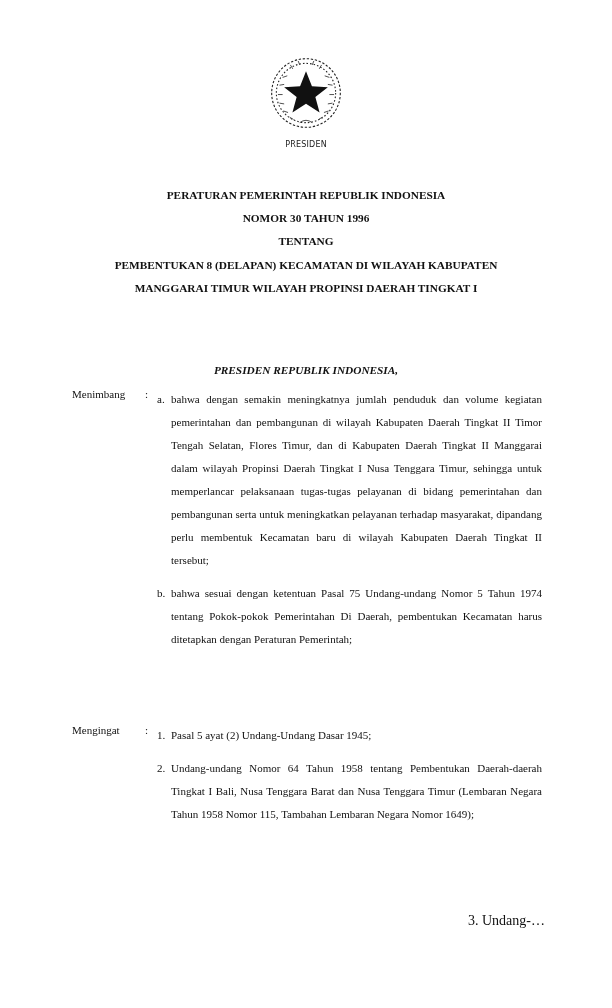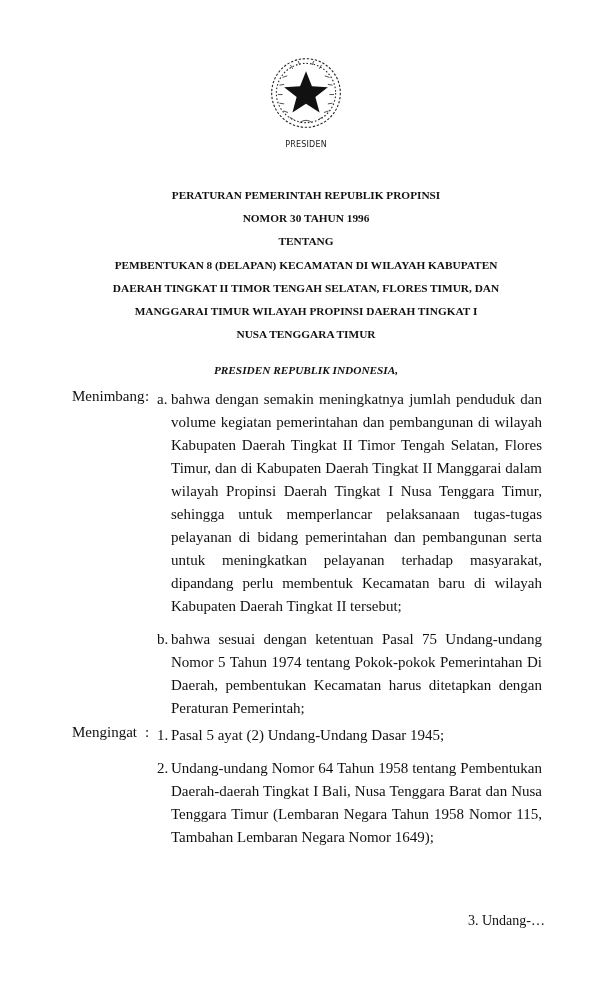--- a/index.html
+++ b/index.html
@@ -14,21 +14,21 @@
   .cap1 { top: 140px; }
   .cap2 { top: 151px; }
 
   .heading { position: absolute; left: 0; top: 184px; width: 612px; text-align: center;
          font-weight: bold; font-size: 11.3px; line-height: 23.2px; }
   .heading div { white-space: nowrap; }
 
   .president { position: absolute; left: 0; top: 364px; width: 612px; text-align: center;
          font-weight: bold; font-size: 11.3px; font-style: italic; }
 
-  .section { position: absolute; left: 72px; width: 470px; font-size: 15px; }
+  .section { position: absolute; left: 72px; width: 470px; font-size: 11px; }
   .row { position: relative; }
   .label { position: absolute; left: 0; top: 0; white-space: nowrap; }
   .colon { position: absolute; left: 73px; top: 0; }
   .item { position: relative; margin-left: 85px; padding-left: 14px; line-height: 23px; text-align: justify; }
   .item .num { position: absolute; left: 0; top: 0; }
   .item .txt { display: block; }
 
   .footer-ref { position: absolute; left: 468px; top: 913px; font-size: 14px; white-space: nowrap; }
 </style>
 </head>
@@ -45,27 +45,25 @@
       <path d="M20 30 l6 -2 M16 40 l6 -1 M14 52 l6 0 M16 63 l6 1 M21 73 l6 2 M29 81 l5 3"></path>
       <path d="M80 30 l-6 -2 M84 40 l-6 -1 M86 52 l-6 0 M84 63 l-6 1 M79 73 l-6 2 M71 81 l-5 3"></path>
       <path d="M30 14 l3 5 M40 9 l2 5 M60 9 l-2 5 M70 14 l-3 5"></path>
       <path d="M42 88 q8 -6 16 0"></path>
     </g>
     <polygon fill="#111" points="50,22 57.6,41.5 78,42.5 62,55.2 67.4,75 50,63.8 32.6,75 38,55.2 22,42.5 42.4,41.5"></polygon>
   </svg>
   <div class="emblem-caption cap1">PRESIDEN</div>
 
   <div class="heading">
-    <div>PERATURAN PEMERINTAH REPUBLIK PROPINSI</div>
+    <div>PERATURAN PEMERINTAH REPUBLIK INDONESIA</div>
     <div>NOMOR 30 TAHUN 1996</div>
     <div>TENTANG</div>
     <div>PEMBENTUKAN 8 (DELAPAN) KECAMATAN DI WILAYAH KABUPATEN</div>
-    <div>DAERAH TINGKAT II TIMOR TENGAH SELATAN, FLORES TIMUR, DAN</div>
     <div>MANGGARAI TIMUR WILAYAH PROPINSI DAERAH TINGKAT I</div>
-    <div>NUSA TENGGARA TIMUR</div>
   </div>
 
   <div class="president">PRESIDEN REPUBLIK INDONESIA,</div>
 
   <div class="section" style="top:388px;">
     <div class="row">
       <span class="label">Menimbang</span>
       <span class="colon">:</span>
       <div class="item">
         <span class="num">a.</span>

